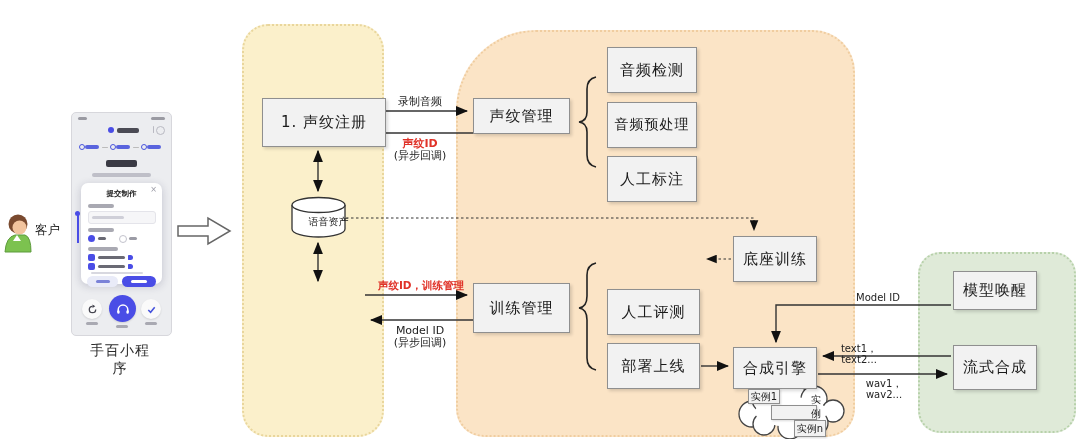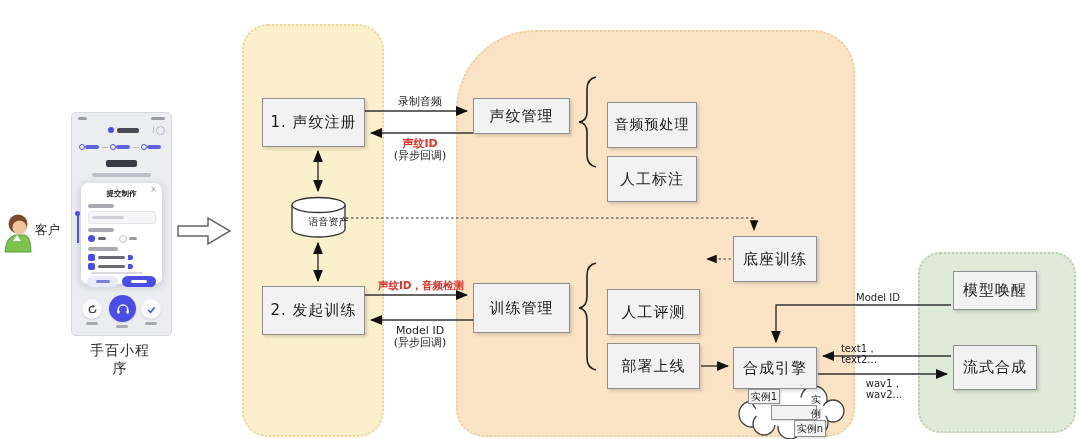--- a/index.html
+++ b/index.html
@@ -114,43 +114,43 @@
       <circle cx="790" cy="394" r="15"></circle>
       <circle cx="814" cy="399" r="13"></circle>
       <circle cx="833" cy="411" r="11"></circle>
       <circle cx="816" cy="423" r="12"></circle>
       <circle cx="790" cy="427" r="12"></circle>
       <circle cx="764" cy="424" r="11"></circle>
     </g>
     <ellipse cx="791" cy="412" rx="36" ry="15" fill="#ffffff"></ellipse>
   </svg>
 
-  <div class="node" style="left:262px;top:98px;width:103px;height:49px;">1. 声纹注册</div>
-  <div class="node" style="left:262px;top:286px;width:103px;height:49px;">2. 发起训练</div>
+  <div class="node" style="left:262px;top:98px;width:124px;height:49px;">1. 声纹注册</div>
   <div class="node" style="left:473px;top:98px;width:97px;height:36px;">声纹管理</div>
+  <div class="node" style="left:607px;top:47px;width:90px;height:46px;">音频检测</div>
   <div class="node" style="left:607px;top:102px;width:90px;height:46px;font-size:14px;">音频预处理</div>
   <div class="node" style="left:607px;top:156px;width:90px;height:46px;">人工标注</div>
   <div class="node" style="left:473px;top:283px;width:97px;height:50px;">训练管理</div>
   <div class="node" style="left:607px;top:289px;width:93px;height:46px;">人工评测</div>
   <div class="node" style="left:607px;top:343px;width:93px;height:46px;">部署上线</div>
   <div class="node" style="left:733px;top:236px;width:84px;height:46px;">底座训练</div>
   <div class="node" style="left:733px;top:347px;width:84px;height:42px;">合成引擎</div>
   <div class="node" style="left:953px;top:271px;width:84px;height:39px;">模型唤醒</div>
   <div class="node" style="left:953px;top:345px;width:84px;height:45px;">流式合成</div>
 
   <div class="cyl-label" style="left:294px;top:215px;width:49px;padding-left:10px;">语音资产</div>
 
   <div class="node node-sm" style="left:748px;top:389px;width:32px;height:15px;z-index:3;">实例1</div>
   <div class="node node-sm" style="left:771px;top:405px;width:32px;height:15px;z-index:3;padding-left:44px;">实例2</div>
   <div class="node node-sm" style="left:794px;top:420px;width:32px;height:17px;z-index:3;">实例n</div>
 
   <div class="elabel" style="left:385px;top:96px;width:70px;">录制音频</div>
   <div class="elabel red" style="left:385px;top:138px;width:70px;">声纹ID</div>
   <div class="elabel" style="left:385px;top:150px;width:70px;">(异步回调)</div>
-  <div class="elabel red" style="left:372px;top:280px;width:98px;font-size:10.5px;">声纹ID，音频检测</div>
+  <div class="elabel red" style="left:372px;top:280px;width:98px;font-size:10.5px;">声纹ID，训练管理</div>
   <div class="elabel" style="left:385px;top:325px;width:70px;">Model ID</div>
   <div class="elabel" style="left:385px;top:337px;width:70px;">(异步回调)</div>
   <div class="elabel small" style="left:848px;top:292px;width:60px;">Model ID</div>
   <div class="elabel small" style="left:824px;top:343px;width:70px;">text1，text2...</div>
   <div class="elabel small" style="left:849px;top:378px;width:70px;">wav1，wav2...</div>
 
   <div class="customer-label" style="left:35px;top:222px;">客户</div>
   <div class="caption" style="left:85px;top:342px;width:70px;text-align:center;">手百小程序</div>
 
   <div class="phone">

